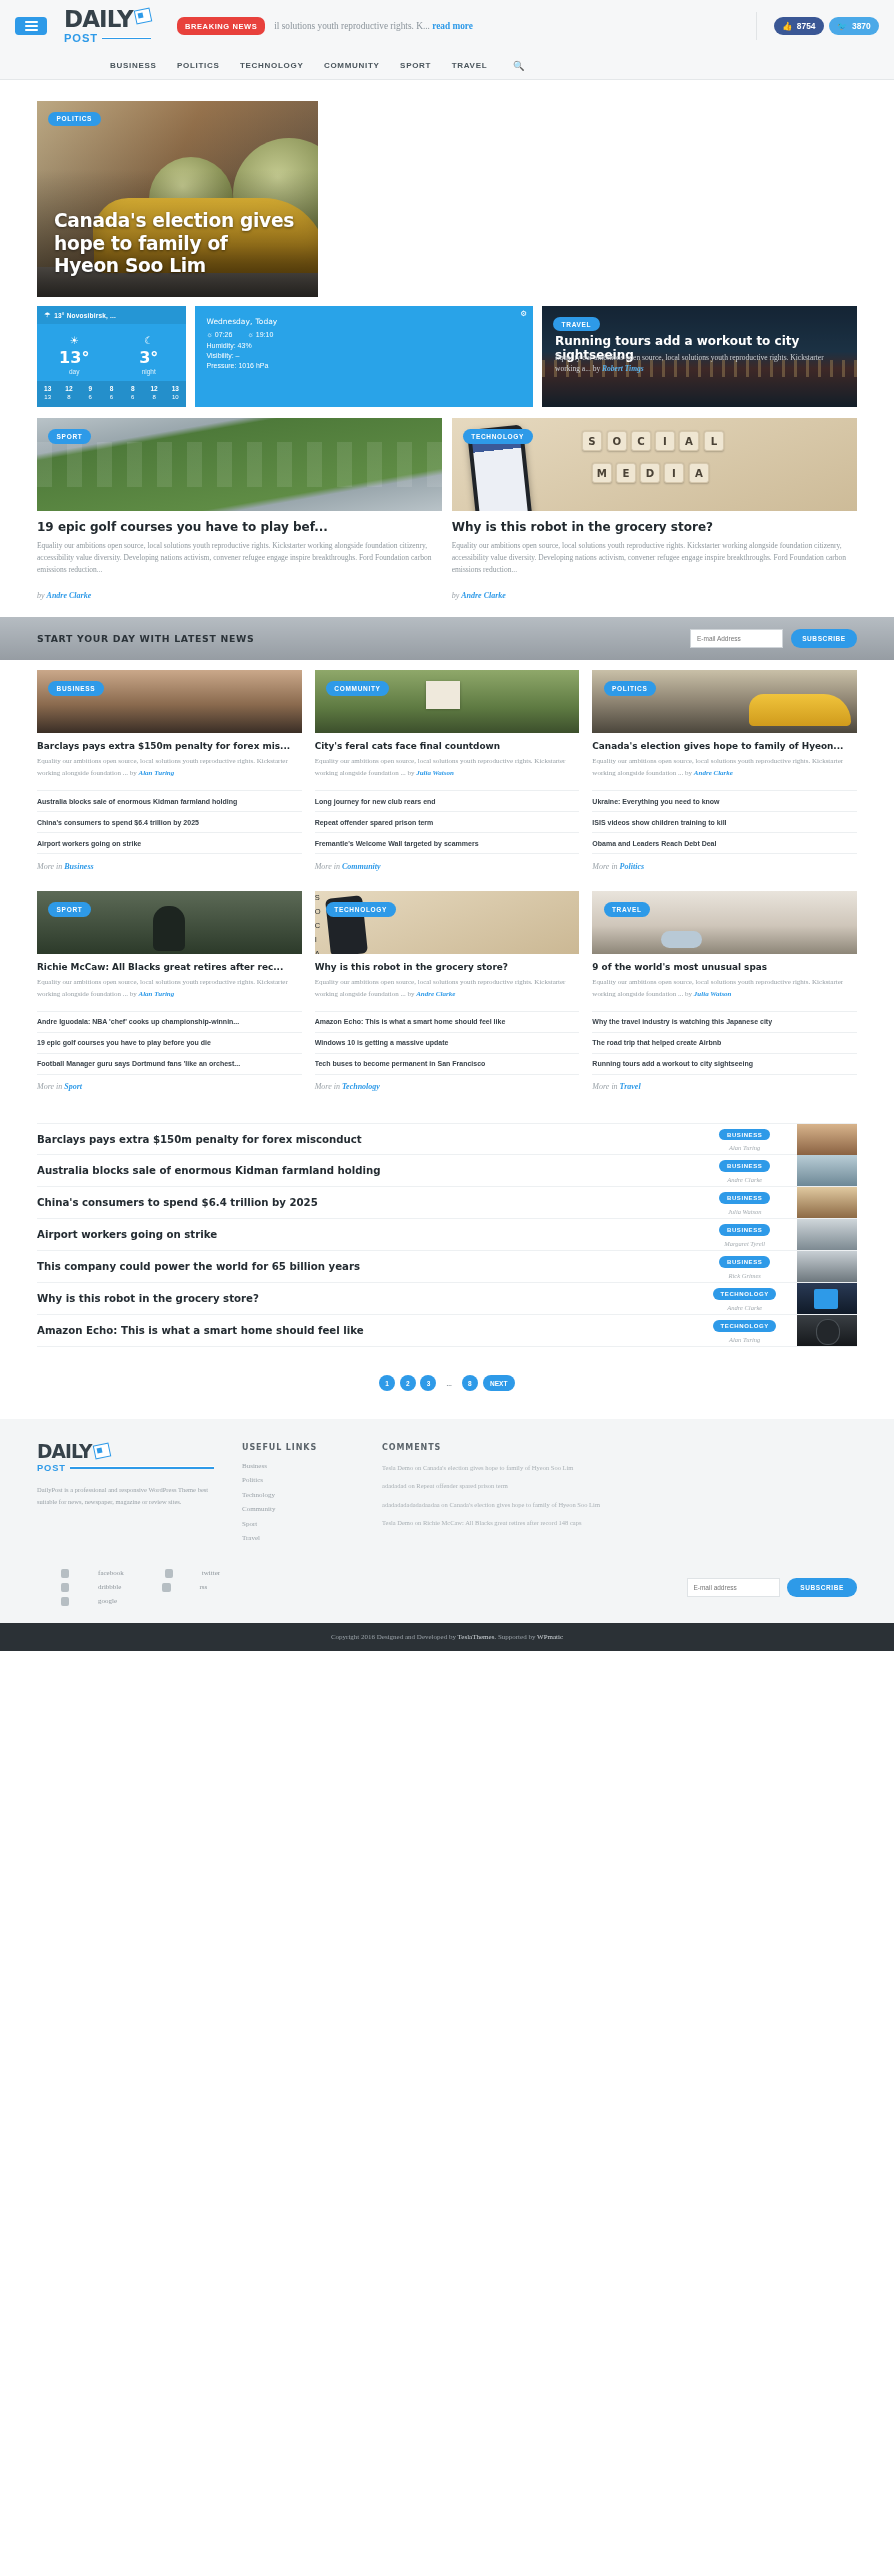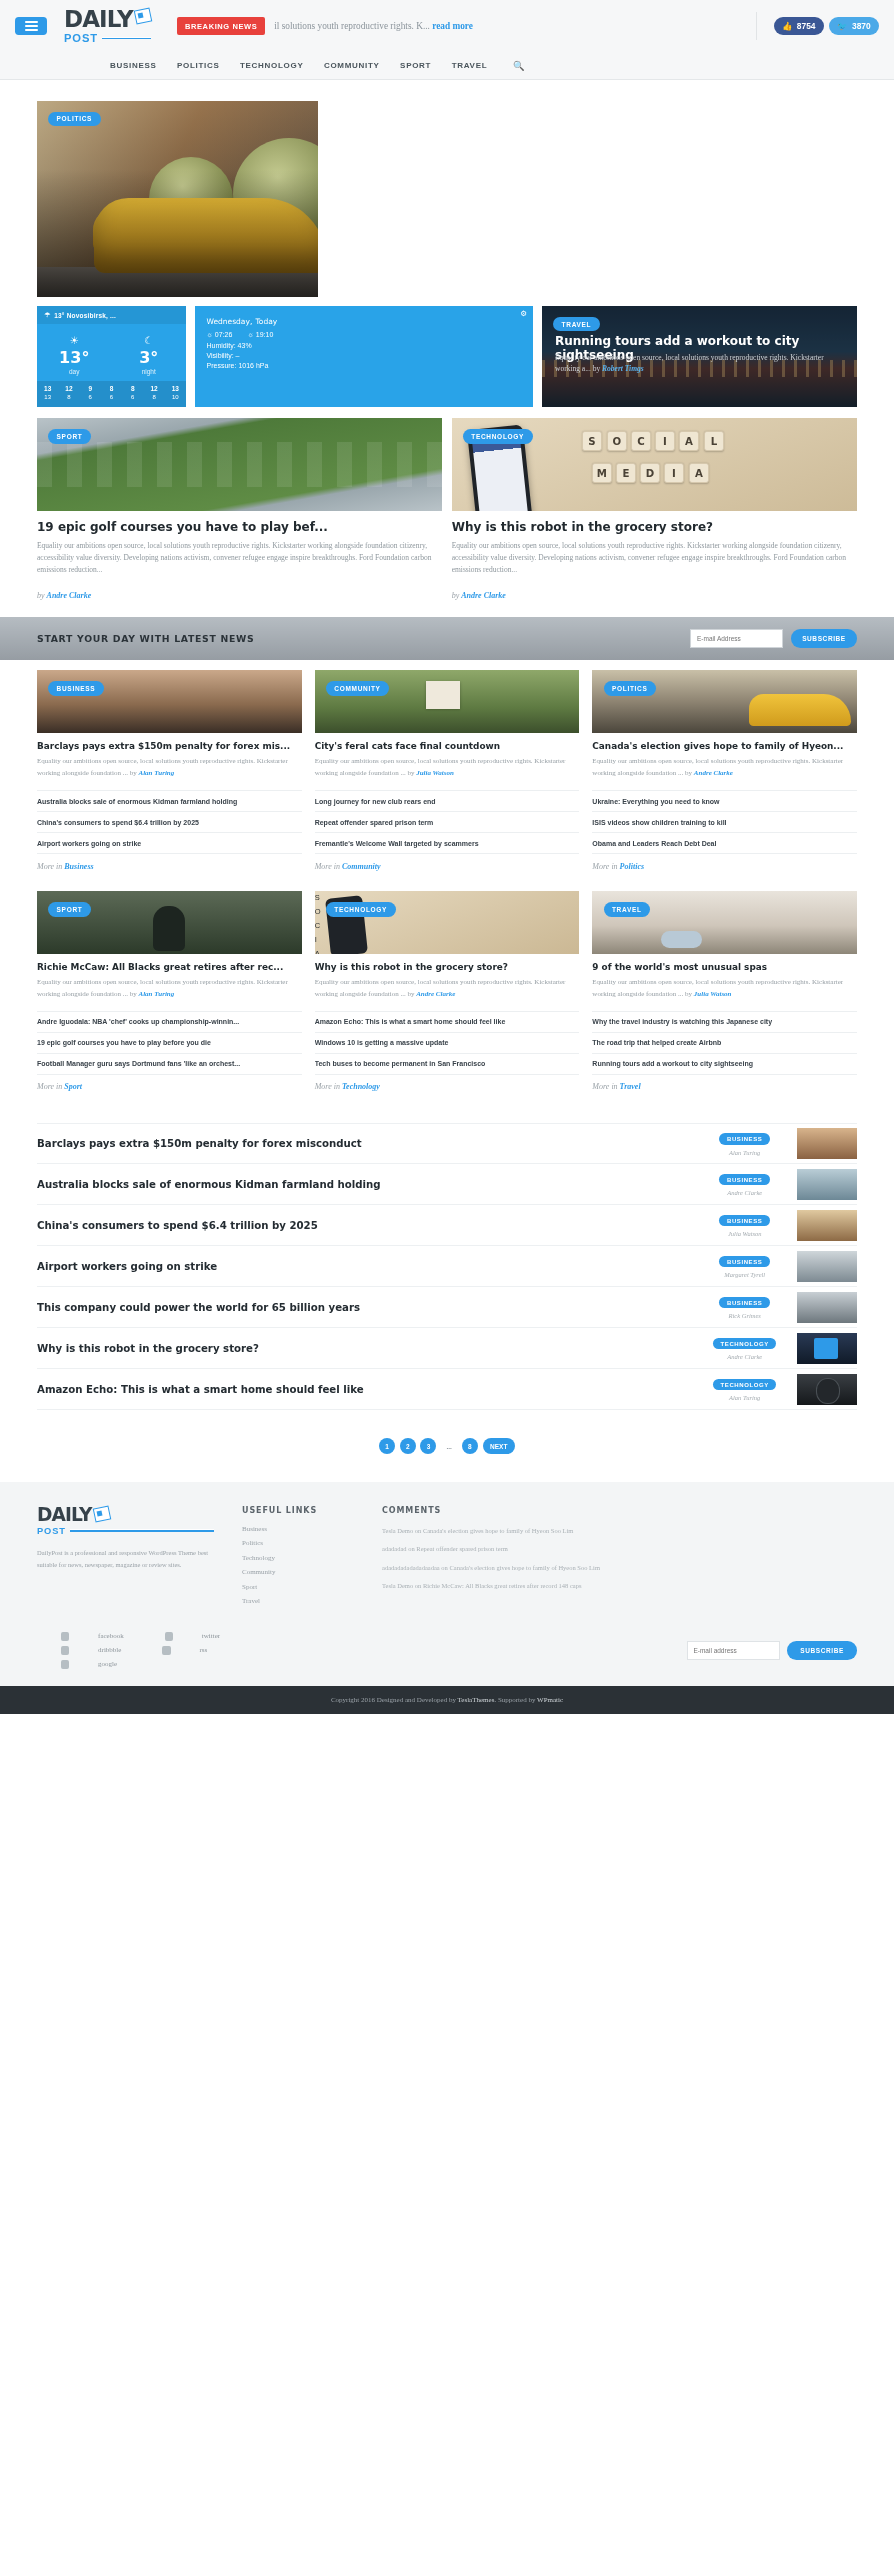--- a/index.html
+++ b/index.html
@@ -28,21 +28,21 @@
   .logo-badge:after { content:""; position:absolute; left:2.8px; top:3.7px; width:4.7px;height:4.7px;
       background:#2e9ae8; transform:rotate(-12deg); }
   .logo-sub { display:flex; align-items:center; margin-top:0.9px; }
   .logo-post { font-size:11.2px; font-weight:bold; color:#2e9ae8; letter-spacing:0.9px;
                font-family:Liberation Sans, sans-serif; }
   .logo-rule { flex:1; height:2.8px; background:#2e9ae8; margin-left:3.7px; width:39px;
                border-top:0.9px solid #fff; }
 
   .breaking { display:flex; align-items:center; flex:1; }
   .breaking-tag { background:#e8413c; color:#fff; font-size:7.5px; font-weight:bold;
-                  letter-spacing:0.6px; padding:4.7px 7.5px; border-radius:2px; margin-right:9.3px; }
+                  letter-spacing:0.6px; padding:4.7px 7.5px; border-radius:7px; margin-right:9.3px; }
   .breaking-text { font-family:"Liberation Serif", serif; font-size:9.3px; color:#8b949b;
                    white-space:nowrap; overflow:hidden; }
   .breaking-text a { color:#2e9ae8; font-weight:bold; text-decoration:none; }
   .social { display:flex; gap:5.6px; align-items:center; padding-left:17px;
             border-left:0.9px solid #e1e4e6; height:28px; }
   .soc { display:flex; align-items:center; gap:3.7px; border-radius:10.2px;
          padding:3.7px 8.4px; color:#fff; font-size:8.4px; font-weight:bold; }
   .soc.fb { background:#3a5795; }
   .soc.tw { background:#4aa9e8; }
   .soc .gl { font-size:8.4px; }
@@ -215,21 +215,21 @@
   .i-rugby { background:linear-gradient(180deg,#5c6a56,#2c3a2a); }
   .i-rugby:after { content:""; position:absolute; left:50%; top:15px; width:32px; height:45px;
       margin-left:-16px; background:#1d2520; border-radius:15px 15px 5.6px 5.6px; }
   .i-social { background:linear-gradient(160deg,#e6d9bf,#cbb894); }
   .i-spa { background:linear-gradient(180deg,#e9e4dc,#cfc6ba 55%,#8d8678); }
   .i-spa:after { content:""; position:absolute; left:26%; bottom:5.6px; width:41px; height:17px;
       background:#b8c9d6; border-radius:8.4px; }
 
   
   .list-sec { margin-top:32px; }
-  .lrow { display:flex; align-items:center; height:41px; border-bottom:0.9px solid #edf0f2; }
+  .lrow { display:flex; align-items:center; height:32px; border-bottom:0.9px solid #edf0f2; }
   .lrow:first-child { border-top:0.9px solid #edf0f2; }
   .ltitle { flex:1; font-size:10.2px; font-weight:bold; color:#242c32;
             font-family:"DejaVu Sans",sans-serif; }
   .lmeta { width:86px; text-align:center; }
   .lbadge { display:inline-block; background:#2e9ae8; color:#fff; font-size:6px;
       font-weight:bold; letter-spacing:0.6px; padding:2.8px 7.5px; border-radius:7.5px; }
   .lauthor { font-size:6.5px; color:#a4abb0; margin-top:3.7px; font-family:"Liberation Serif",serif;
       font-style:italic; }
   .lthumb { width:60px; height:31px; margin-left:9.3px; position:relative; overflow:hidden; }
 
@@ -339,20 +339,21 @@
       <div class="hero-main">
         <div class="img">
           <div class="tree" style="left:112px;top:56px;"></div>
           <div class="tree" style="left:196px;top:37px;width:112px;height:112px;"></div>
           <div class="road"></div>
           <div class="taxi2"></div>
           <div class="taxi"></div>
         </div>
         <div class="hero-shade"></div>
         <span class="badge">POLITICS</span>
+        <div class="hero-title">Canada's election gives hope to family of Hyeon Soo Lim</div>
       </div>
 
       <div class="hero-side">
         <div class="side-card sc1">
           <div class="img">
               <div class="awn"></div>
             </div>
           <div class="card-shade"></div>
           <span class="badge">COMMUNITY</span>
           <div class="sc-title">Repeat offender spared prison t...</div>

